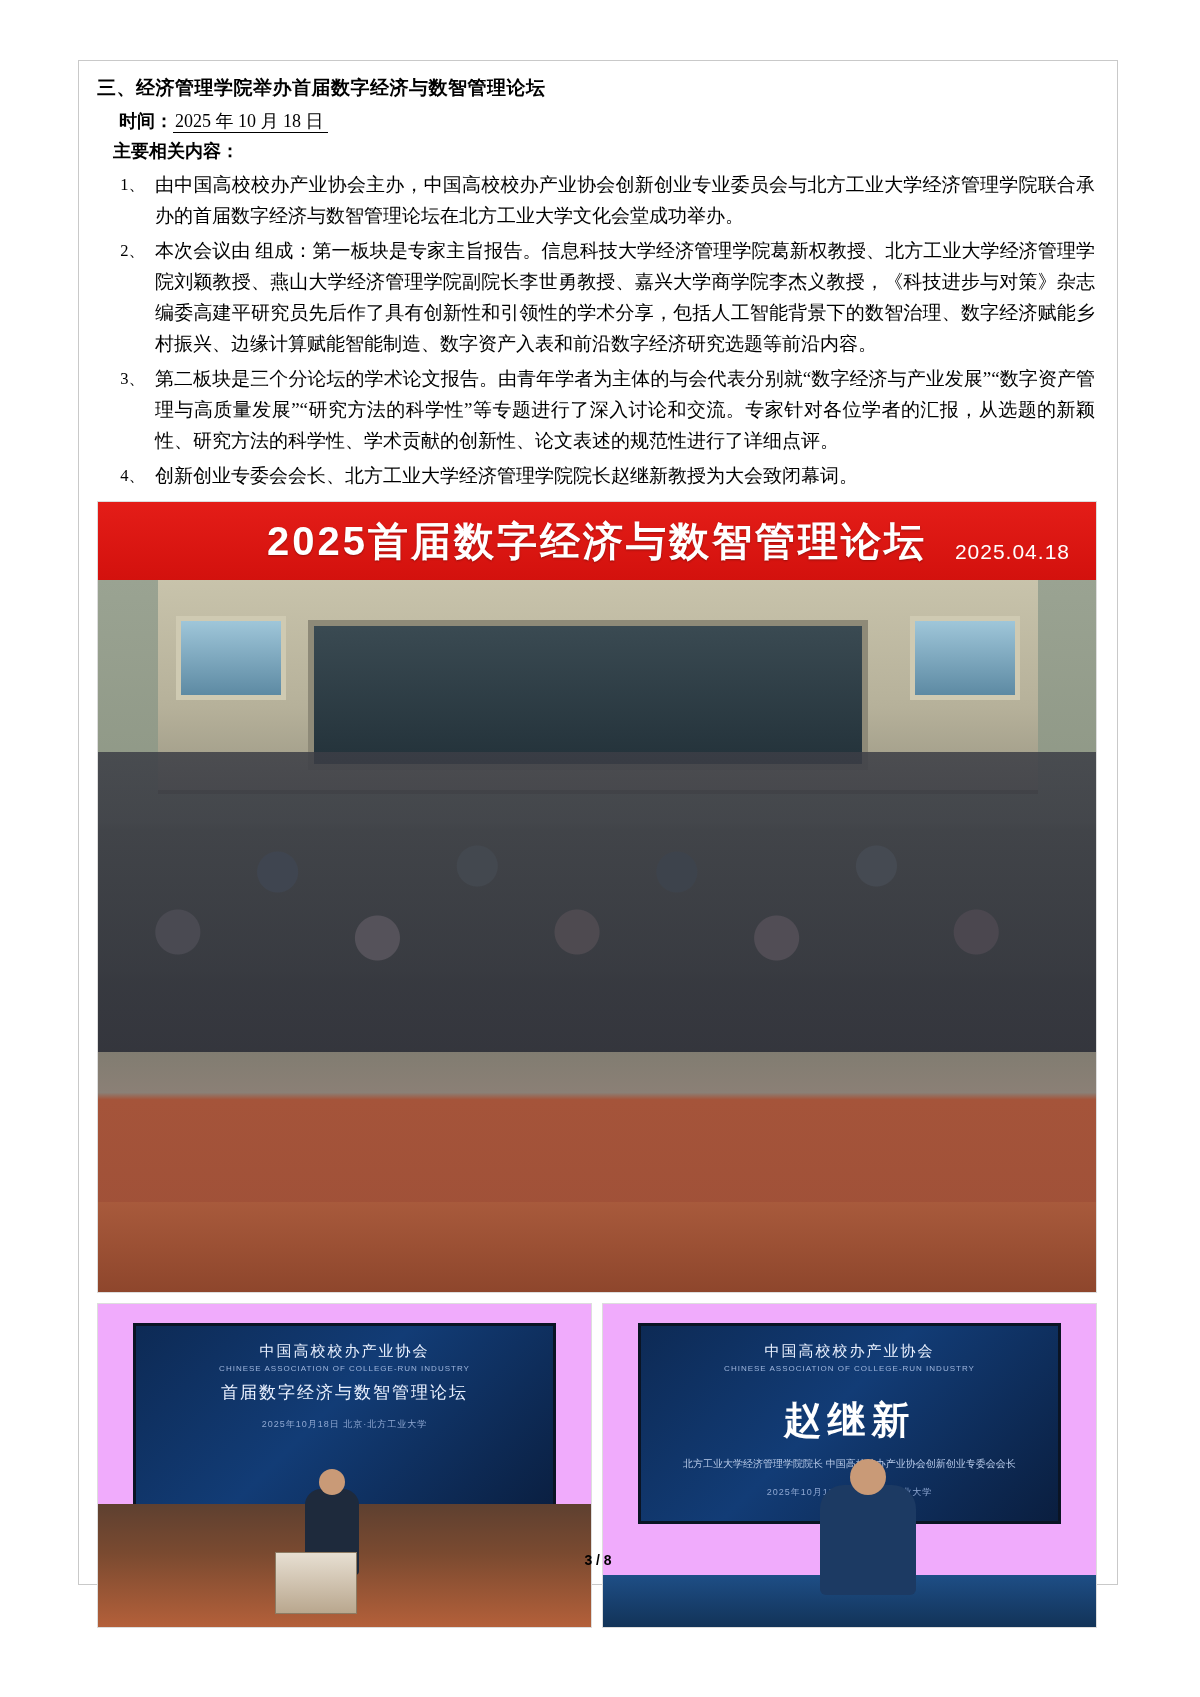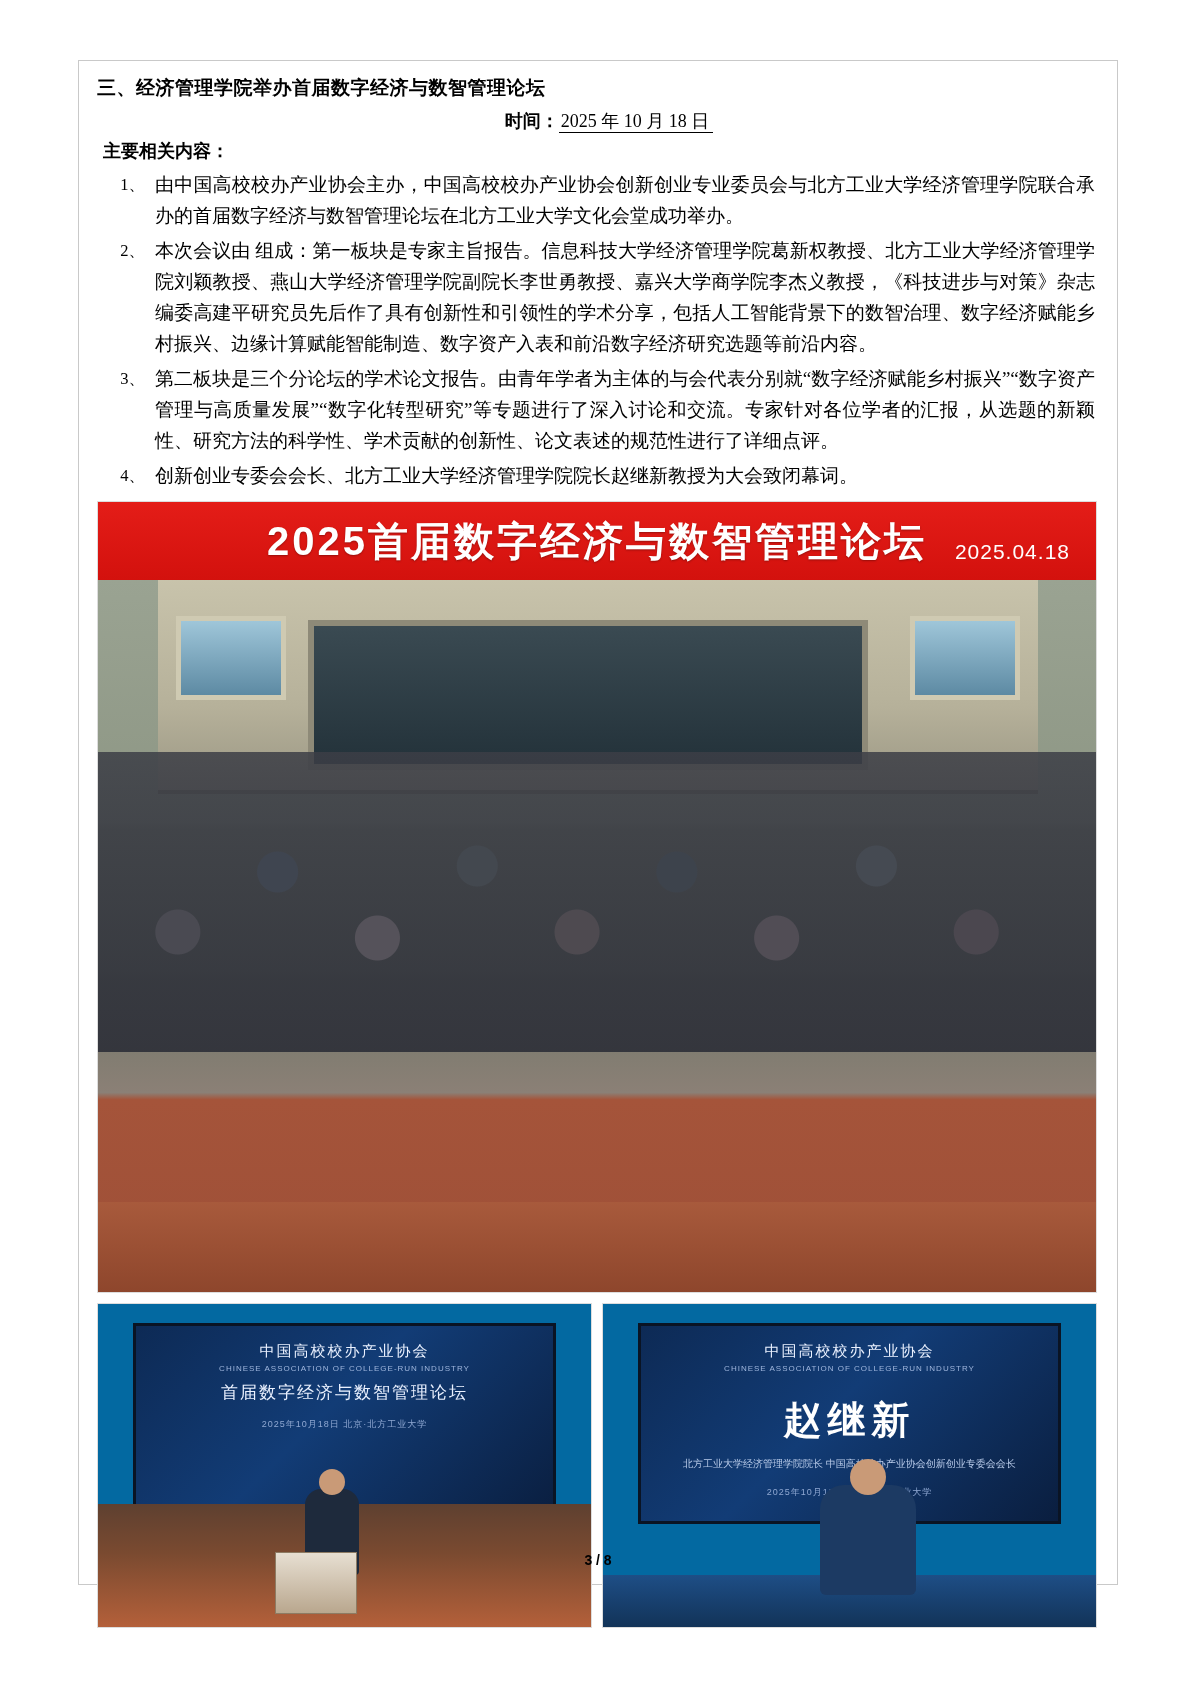--- a/index.html
+++ b/index.html
@@ -33,33 +33,32 @@
     font-weight: bold;
     font-size: 19px;
     letter-spacing: 0.5px;
     margin: 2px 0 8px 0;
   }
   .time-row {
     font-family: "Liberation Sans", "DejaVu Sans", sans-serif;
     font-size: 18px;
     font-weight: bold;
     margin: 0 0 6px 22px;
-    text-align: center;
   }
   .time-row .value {
     font-family: "Liberation Serif", "DejaVu Serif", serif;
     font-weight: normal;
     border-bottom: 1px solid #000;
     padding: 0 4px 1px 2px;
   }
   .subheading {
     font-family: Liberation Sans, sans-serif;
     font-size: 18px;
     font-weight: bold;
-    margin: 0 0 6px 6px;
+    margin: 0 0 6px 16px;
   }
   ol.items {
     list-style: none;
     margin: 0;
     padding: 0;
   }
   ol.items li {
     display: flex;
     align-items: flex-start;
     margin-bottom: 4px;
@@ -183,21 +182,21 @@
     margin-top: 10px;
     width: 1000px;
   }
   .sub-photo {
     position: relative;
     width: 496px;
     height: 325px;
     border: 1px solid #ddd;
     box-sizing: border-box;
     overflow: hidden;
-    background: #0369a1;
+    background: #f0abfc;
   }
   .sub-photo .screen {
     position: absolute;
     left: 7%;
     top: 6%;
     width: 86%;
     height: 62%;
     background: linear-gradient(135deg,#0d2a55 0%, #123c76 45%, #0a1e3f 100%);
     border: 3px solid #0a1424;
     box-sizing: border-box;
@@ -318,21 +317,21 @@
       <li>
         <span class="num">1、</span>
         <span class="txt">由中国高校校办产业协会主办，中国高校校办产业协会创新创业专业委员会与北方工业大学经济管理学院联合承办的首届数字经济与数智管理论坛在北方工业大学文化会堂成功举办。</span>
       </li>
       <li>
         <span class="num">2、</span>
         <span class="txt">本次会议由 组成：第一板块是专家主旨报告。信息科技大学经济管理学院葛新权教授、北方工业大学经济管理学院刘颖教授、燕山大学经济管理学院副院长李世勇教授、嘉兴大学商学院李杰义教授，《科技进步与对策》杂志编委高建平研究员先后作了具有创新性和引领性的学术分享，包括人工智能背景下的数智治理、数字经济赋能乡村振兴、边缘计算赋能智能制造、数字资产入表和前沿数字经济研究选题等前沿内容。</span>
       </li>
       <li>
         <span class="num">3、</span>
-        <span class="txt">第二板块是三个分论坛的学术论文报告。由青年学者为主体的与会代表分别就“数字经济赋能乡村振兴”“数字资产管理与高质量发展”“数字化转型研究”等专题进行了深入讨论和交流。专家针对各位学者的汇报，从选题的新颖性、研究方法的科学性、学术贡献的创新性、论文表述的规范性进行了详细点评。</span>
+        <span class="txt">第二板块是三个分论坛的学术论文报告。由青年学者为主体的与会代表分别就“数字经济与产业发展”“数字资产管理与高质量发展”“研究方法的科学性”等专题进行了深入讨论和交流。专家针对各位学者的汇报，从选题的新颖性、研究方法的科学性、学术贡献的创新性、论文表述的规范性进行了详细点评。</span>
       </li>
       <li>
         <span class="num">4、</span>
         <span class="txt">创新创业专委会会长、北方工业大学经济管理学院院长赵继新教授为大会致闭幕词。</span>
       </li>
     </ol>
 
     <div class="photos">
 
       <div class="banner-photo">

